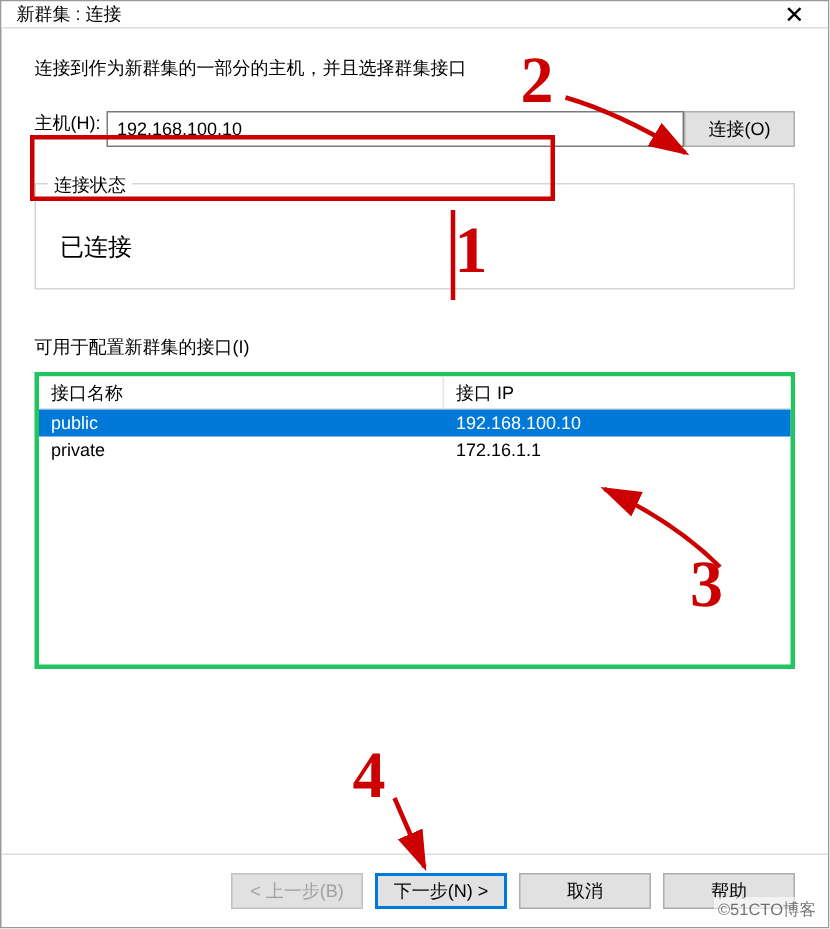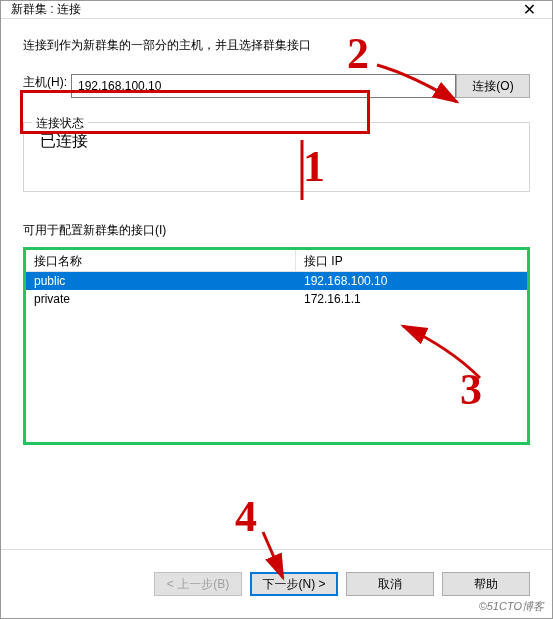--- a/index.html
+++ b/index.html
@@ -29,21 +29,21 @@
     .host-label { font-size: 12px; width: 48px; }
     .host-input {
       flex: 1; height: 24px; border: 1px solid #7a7a7a; padding: 2px 6px; font-size: 12px;
       font-family: inherit;
     }
     .connect-btn {
       width: 74px; height: 24px; border: 1px solid #adadad; background: #e1e1e1;
       font-size: 12px; cursor: pointer; font-family: inherit;
     }
     .group-box {
-      border: 1px solid #d5d5d5; padding: 2px 12px 16px 12px; position: relative;
+      border: 1px solid #d5d5d5; padding: 26px 12px 16px 12px; position: relative;
       margin-bottom: 30px; min-height: 70px;
     }
     .group-label {
       position: absolute; top: -8px; left: 8px; background: #fff; padding: 0 4px;
       font-size: 12px; color: #000;
     }
     .status-text { font-size: 16px; padding-top: 6px; padding-left: 4px; }
     .iface-label { font-size: 12px; margin-bottom: 8px; }
     .table-wrap { border: 3px solid #22c55e; height: 198px; background: #fff; }
     .table-head {
@@ -56,32 +56,32 @@
     }
     .th.col1 { width: 270px; }
     .th.col2 { flex: 1; border-right: none; }
     .table-body { }
     .tr { display: flex; height: 18px; align-items: center; cursor: default; }
     .tr.selected { background: #0078d7; color: #fff; }
     .td { padding: 1px 8px; font-size: 12px; }
     .td.col1 { width: 270px; }
     .td.col2 { flex: 1; }
     .btn-row {
-      display: flex; justify-content: flex-end; gap: 8px; padding: 22px 22px;
+      display: flex; justify-content: flex-end; gap: 8px; padding: 12px 22px;
       border-top: 1px solid #ddd; margin: 0 -22px -12px -22px;
     }
     .wiz-btn {
       width: 88px; height: 24px; border: 1px solid #adadad; background: #e1e1e1;
       font-size: 12px; cursor: pointer; font-family: inherit;
     }
     .wiz-btn:disabled { color: #a0a0a0; background: #e1e1e1; border-color: #c0c0c0; cursor: default; }
     .wiz-btn.primary { border: 2px solid #0078d7; background: #e1e1e1; }
     .watermark {
       position: absolute; right: 6px; bottom: 4px; font-size: 11px; color: rgba(0,0,0,0.55);
-      background: rgba(255,255,255,0.6); padding: 1px 3px; font-style: italic;
+      background: rgba(255,255,255,0.6); padding: 1px 3px;
     }
     
     .anno { position: absolute; pointer-events: none; }
     .red-box { border: 3px solid #cc0000; }
     .anno-num {
       color: #cc0000; font-family: "Comic Sans MS", cursive; font-size: 44px;
       font-weight: bold; line-height: 1;
     }
     .arrow-svg { position: absolute; pointer-events: none; }
   </style>

